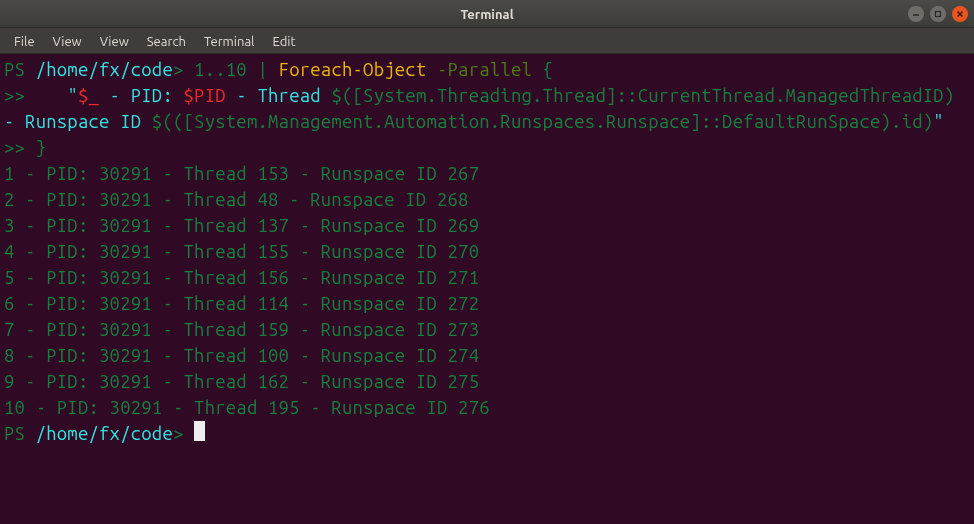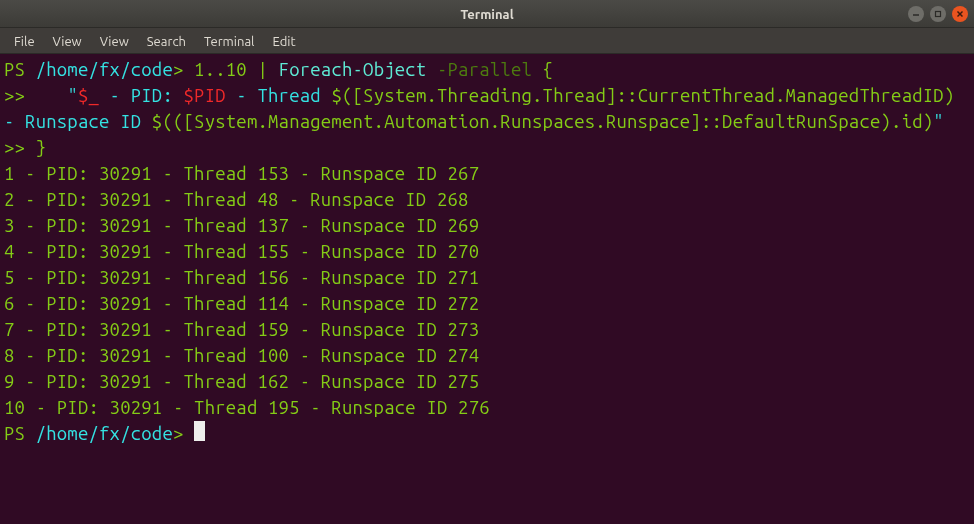--- a/index.html
+++ b/index.html
@@ -70,24 +70,24 @@
       font-size: 18.5px;
       line-height: 26px;
       color: #eeeeec;
       background: #300a24;
       height: calc(524px - 28px - 26px);
       white-space: pre-wrap;
       word-break: break-all;
       letter-spacing: 0.2px;
     }
     .c-teal { color: #34e2e2; text-align: center; }
-    .c-yellow { color: #5eead4; }
+    .c-yellow { color: #eab308; }
     .c-red { color: #ef2929; }
     .c-gray { color: #4d7c0f; }
-    .c-white { color: #84cc16; }
+    .c-white { color: #15803d; }
     .cursor {
       display: inline-block;
       width: 11px;
       height: 20px;
       background: #eeeeec;
       vertical-align: text-bottom;
       margin-bottom: 2px;
     }
   </style>
 </head>

